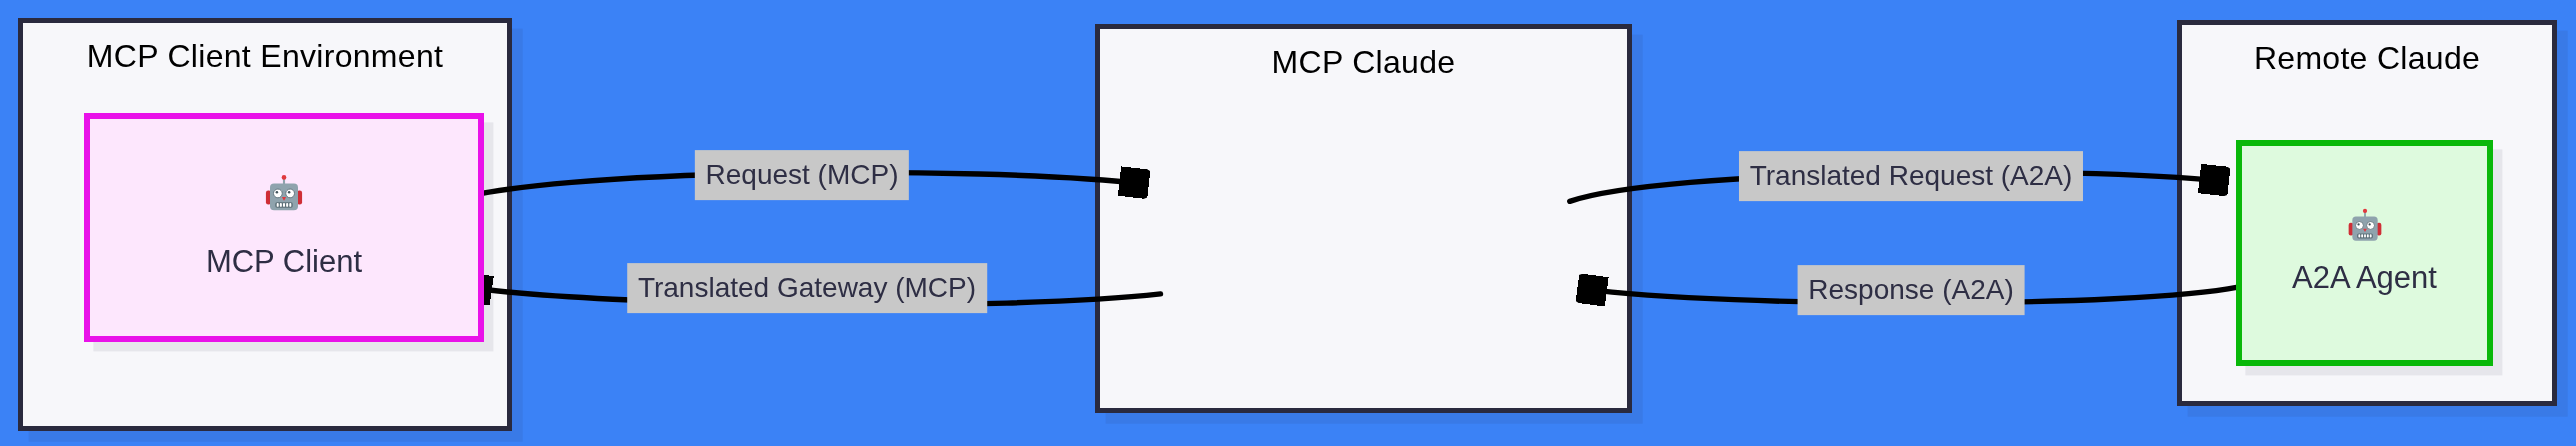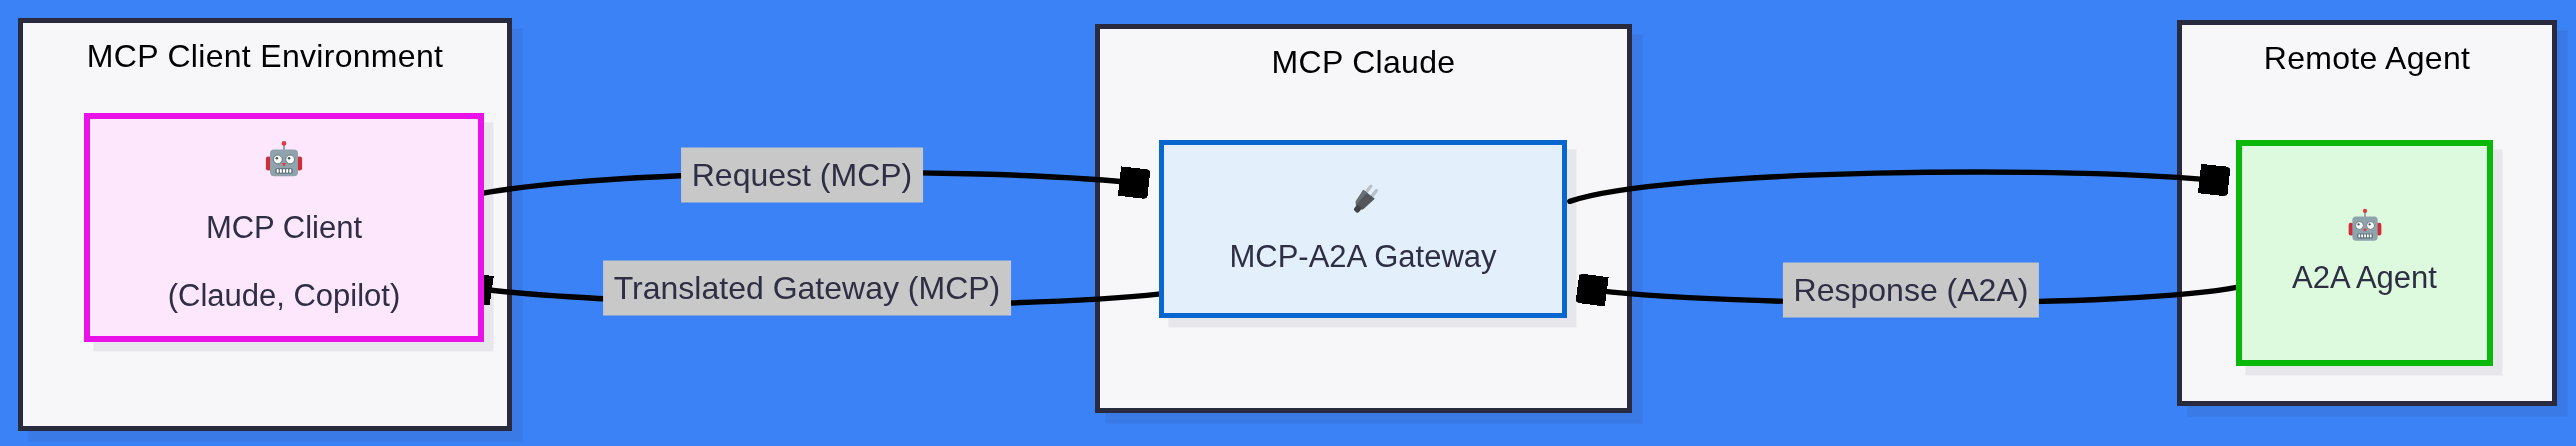--- a/index.html
+++ b/index.html
@@ -31,41 +31,41 @@
   .n1{left:1159px;top:140px;width:408px;height:178px;background:#e4effc;border:5.4px solid #0767cf;}
   .n2{left:2236px;top:140px;width:257px;height:226px;background:#defade;border:6px solid #09b809;}
   .icon{display:block;line-height:0;}
   .nline{white-space:nowrap;}
   
   .edges{position:absolute;left:0;top:0;width:2576px;height:447px;z-index:2;}
   .edges path{fill:none;stroke:#000000;stroke-width:8;stroke-linecap:round;}
   
   .elabel{
     position:absolute;transform:translate(-50%,-50%);z-index:4;
-    background:#c8c8c8;color:#2e2e44;font-size:32px;line-height:1.3;
+    background:#c8c8c8;color:#2e2e44;font-size:28px;line-height:1.3;
     padding:6.7px 10.7px;white-space:nowrap;
   }
   .l0{left:802px;top:175px;}
   .l1{left:807px;top:288px;}
   .l2{left:1911px;top:176px;}
   .l3{left:1911px;top:290px;}
 </style>
 </head>
 <body>
 
 <div class="canvas">
 
   <section class="group g0">
     <h2 class="gtitle">MCP Client Environment</h2>
   </section>
   <section class="group g1">
     <h2 class="gtitle">MCP Claude</h2>
   </section>
   <section class="group g2">
-    <h2 class="gtitle">Remote Agent</h2>
+    <h2 class="gtitle">Remote Claude</h2>
   </section>
 
   <svg class="edges" viewBox="0 0 3840 666" aria-hidden="true">
     <defs>
       <marker id="ah" viewBox="0 0 10 10" refX="8.5" refY="5" markerWidth="5.5" markerHeight="5.5" orient="auto">
         <path d="M0,0 L10,5 L0,10 z" fill="#000000"></path>
       </marker>
     </defs>
     <path d="M 660 302 C 810 250 1460 246 1706 274" marker-end="url(#ah)"></path>
     <path d="M 1730 438 C 1500 464 905 458 696 428" marker-end="url(#ah)"></path>
@@ -88,37 +88,22 @@
         <path d="M32.4 41 h7.2 L36 47.5 z" fill="#e0393e"></path>
         <rect x="21" y="50" width="30" height="9.5" rx="3" fill="#5d7078"></rect>
         <rect x="23.5" y="51.5" width="3.4" height="6.5" rx="1.5" fill="#ffffff"></rect>
         <rect x="28.9" y="51.5" width="3.4" height="6.5" rx="1.5" fill="#ffffff"></rect>
         <rect x="34.3" y="51.5" width="3.4" height="6.5" rx="1.5" fill="#ffffff"></rect>
         <rect x="39.7" y="51.5" width="3.4" height="6.5" rx="1.5" fill="#ffffff"></rect>
         <rect x="45.1" y="51.5" width="3.4" height="6.5" rx="1.5" fill="#ffffff"></rect>
       </svg>
     </span>
     <div class="nline">MCP Client</div>
-    <div class="nline">(Claude, Copilot)</div>
   </div>
 
-  <div class="node n1">
-    <span class="icon">
-      <svg viewBox="0 0 72 72" width="44" height="44">
-        <g transform="rotate(38 36 36)">
-          <rect x="27.5" y="5" width="5.5" height="16" rx="2.7" fill="#b9c1c7"></rect>
-          <rect x="39" y="5" width="5.5" height="16" rx="2.7" fill="#b9c1c7"></rect>
-          <path d="M24 20 h24 l-4 24 c0 6 -16 6 -16 0 z" fill="#53575c"></path>
-          <path d="M24 20 h8 l-2 26 c-3 -1 -4.5 -3 -4.5 -5 z" fill="#6a6f75"></path>
-          <rect x="31" y="45" width="10" height="11" rx="3.5" fill="#3f4347"></rect>
-        </g>
-      </svg>
-    </span>
-    <div class="nline">MCP-A2A Gateway</div>
-  </div>
 
   <div class="node n2">
     <span class="icon">
       <svg viewBox="0 0 72 72" width="38" height="38">
         <rect x="34.2" y="8" width="3.6" height="12" fill="#8fa3ad"></rect>
         <circle cx="36" cy="7.5" r="4" fill="#e0393e"></circle>
         <rect x="5" y="30" width="9" height="24" rx="4" fill="#cf2e36"></rect>
         <rect x="58" y="30" width="9" height="24" rx="4" fill="#cf2e36"></rect>
         <rect x="12" y="18" width="48" height="46" rx="7" fill="#8fa3ad"></rect>
         <circle cx="25.5" cy="35" r="7.5" fill="#ffffff" stroke="#5d7078" stroke-width="1.6"></circle>
@@ -132,16 +117,17 @@
         <rect x="34.3" y="51.5" width="3.4" height="6.5" rx="1.5" fill="#ffffff"></rect>
         <rect x="39.7" y="51.5" width="3.4" height="6.5" rx="1.5" fill="#ffffff"></rect>
         <rect x="45.1" y="51.5" width="3.4" height="6.5" rx="1.5" fill="#ffffff"></rect>
       </svg>
     </span>
     <div class="nline">A2A Agent</div>
   </div>
 
   <div class="elabel l0">Request (MCP)</div>
   <div class="elabel l1">Translated Gateway (MCP)</div>
+  <div class="elabel l2">Translated Request (A2A)</div>
   <div class="elabel l3">Response (A2A)</div>
 
 </div>
 
 
 </body></html>

